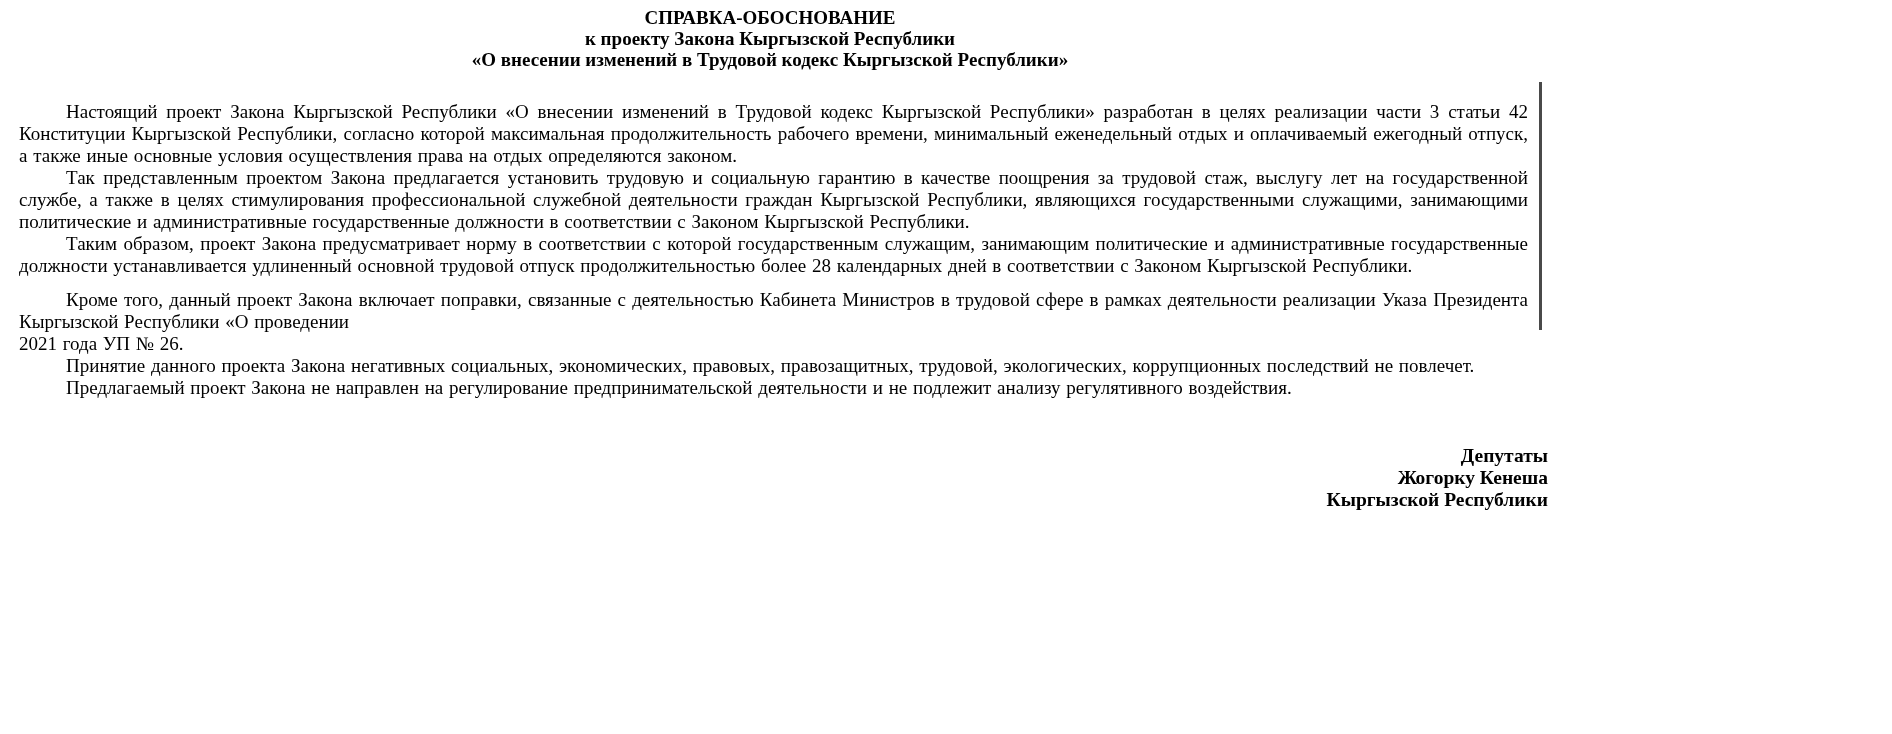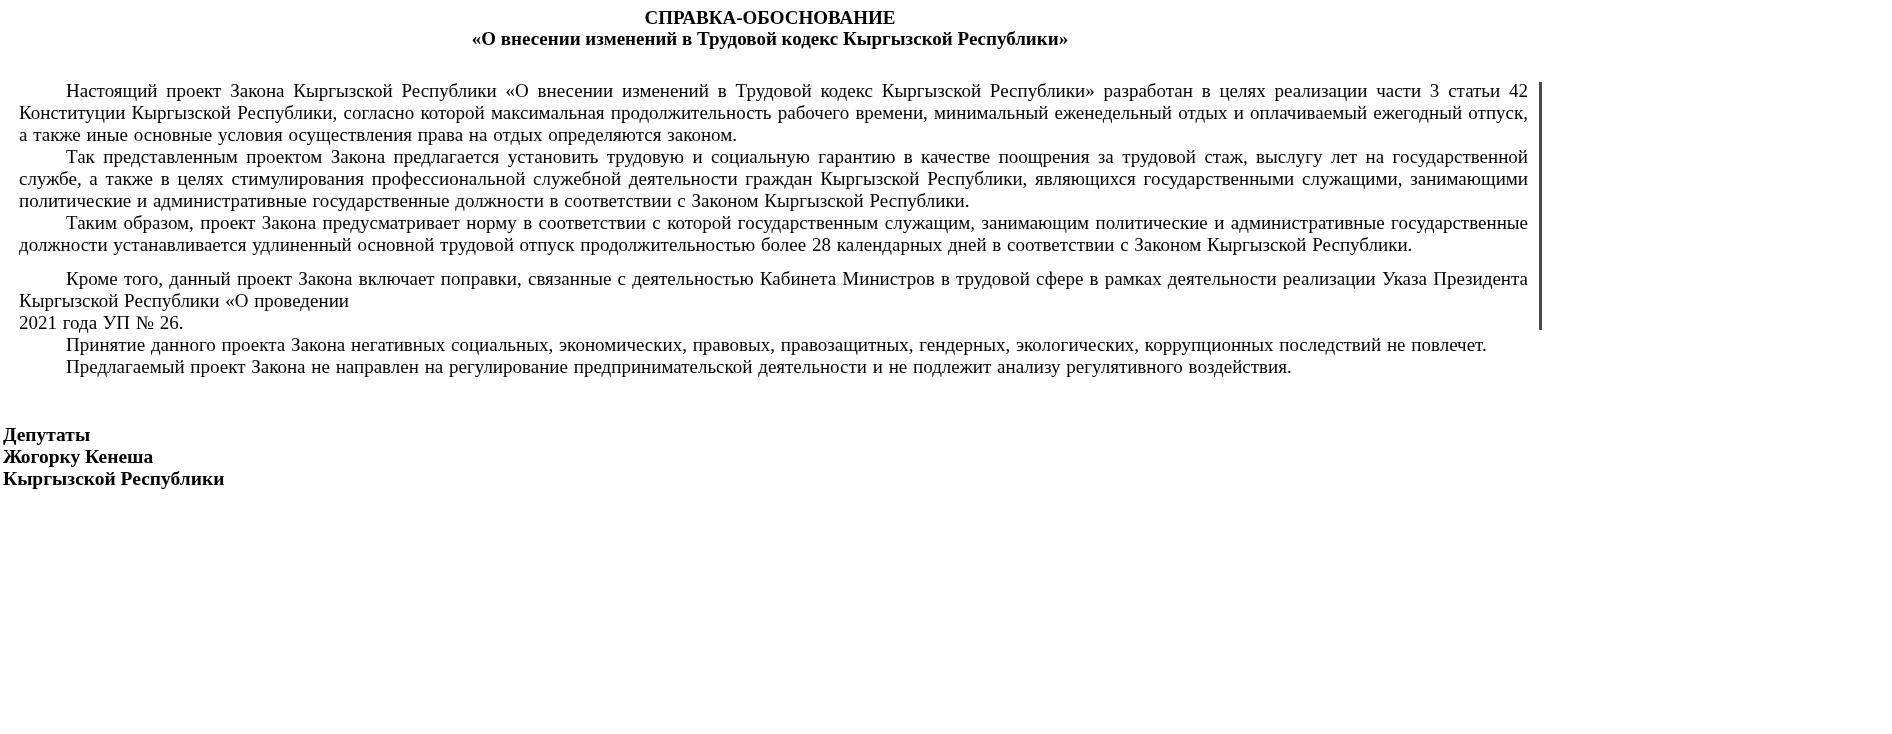--- a/index.html
+++ b/index.html
@@ -55,49 +55,51 @@
     .p4-line3 {
       text-align: left;
       text-align-last: left;
     }
     .signature-block {
       margin-top: 46px;
       padding-left: 3px;
       font-weight: bold;
       font-size: 19.5px;
       line-height: 22px;
+      text-align: right;
     }
     .scrollbar-thumb {
       position: absolute;
       top: 82px;
       right: 6px;
       width: 3px;
       height: 248px;
       background: #4a4a4a;
     }
   </style>
 </head>
 <body>
 
 <div class="page">
 
   <div class="title-block">
     <div>СПРАВКА-ОБОСНОВАНИЕ</div>
+    <div>к проекту Закона Кыргызской Республики</div>
     <div>«О внесении изменений в Трудовой кодекс Кыргызской Республики»</div>
   </div>
 
   <div class="doc-body">
     <p class="para">Настоящий проект Закона Кыргызской Республики «О внесении изменений в Трудовой кодекс Кыргызской Республики» разработан в целях реализации части 3 статьи 42 Конституции Кыргызской Республики, согласно которой максимальная продолжительность рабочего времени, минимальный еженедельный отдых и оплачиваемый ежегодный отпуск, а также иные основные условия осуществления права на отдых определяются законом.</p>
     <p class="para">Так представленным проектом Закона предлагается установить трудовую и социальную гарантию в качестве поощрения за трудовой стаж, выслугу лет на государственной службе, а также в целях стимулирования профессиональной служебной деятельности граждан Кыргызской Республики, являющихся государственными служащими, занимающими политические и административные государственные должности в соответствии с Законом Кыргызской Республики.</p>
     <p class="para">Таким образом, проект Закона предусматривает норму в соответствии с которой государственным служащим, занимающим политические и административные государственные должности устанавливается удлиненный основной трудовой отпуск продолжительностью более 28 календарных дней в соответствии с Законом Кыргызской Республики.</p>
     <p class="para para-split">
       <span class="p4-line p4-line1">Кроме того, данный проект Закона включает поправки, связанные с деятельностью Кабинета Министров в трудовой сфере в рамках деятельности реализации Указа Президента Кыргызской Республики «О проведении</span>
       <span class="p4-line p4-line3">2021 года УП № 26.</span>
     </p>
-    <p class="para">Принятие данного проекта Закона негативных социальных, экономических, правовых, правозащитных, гендерных, экологических, коррупционных последствий не повлечет.</p>
+    <p class="para">Принятие данного проекта Закона негативных социальных, экономических, правовых, правозащитных, трудовой, экологических, коррупционных последствий не повлечет.</p>
     <p class="para">Предлагаемый проект Закона не направлен на регулирование предпринимательской деятельности и не подлежит анализу регулятивного воздействия.</p>
   </div>
 
   <div class="signature-block">
     <div>Депутаты</div>
     <div>Жогорку Кенеша</div>
     <div>Кыргызской Республики</div>
   </div>
 
   <div class="scrollbar-thumb"></div>

